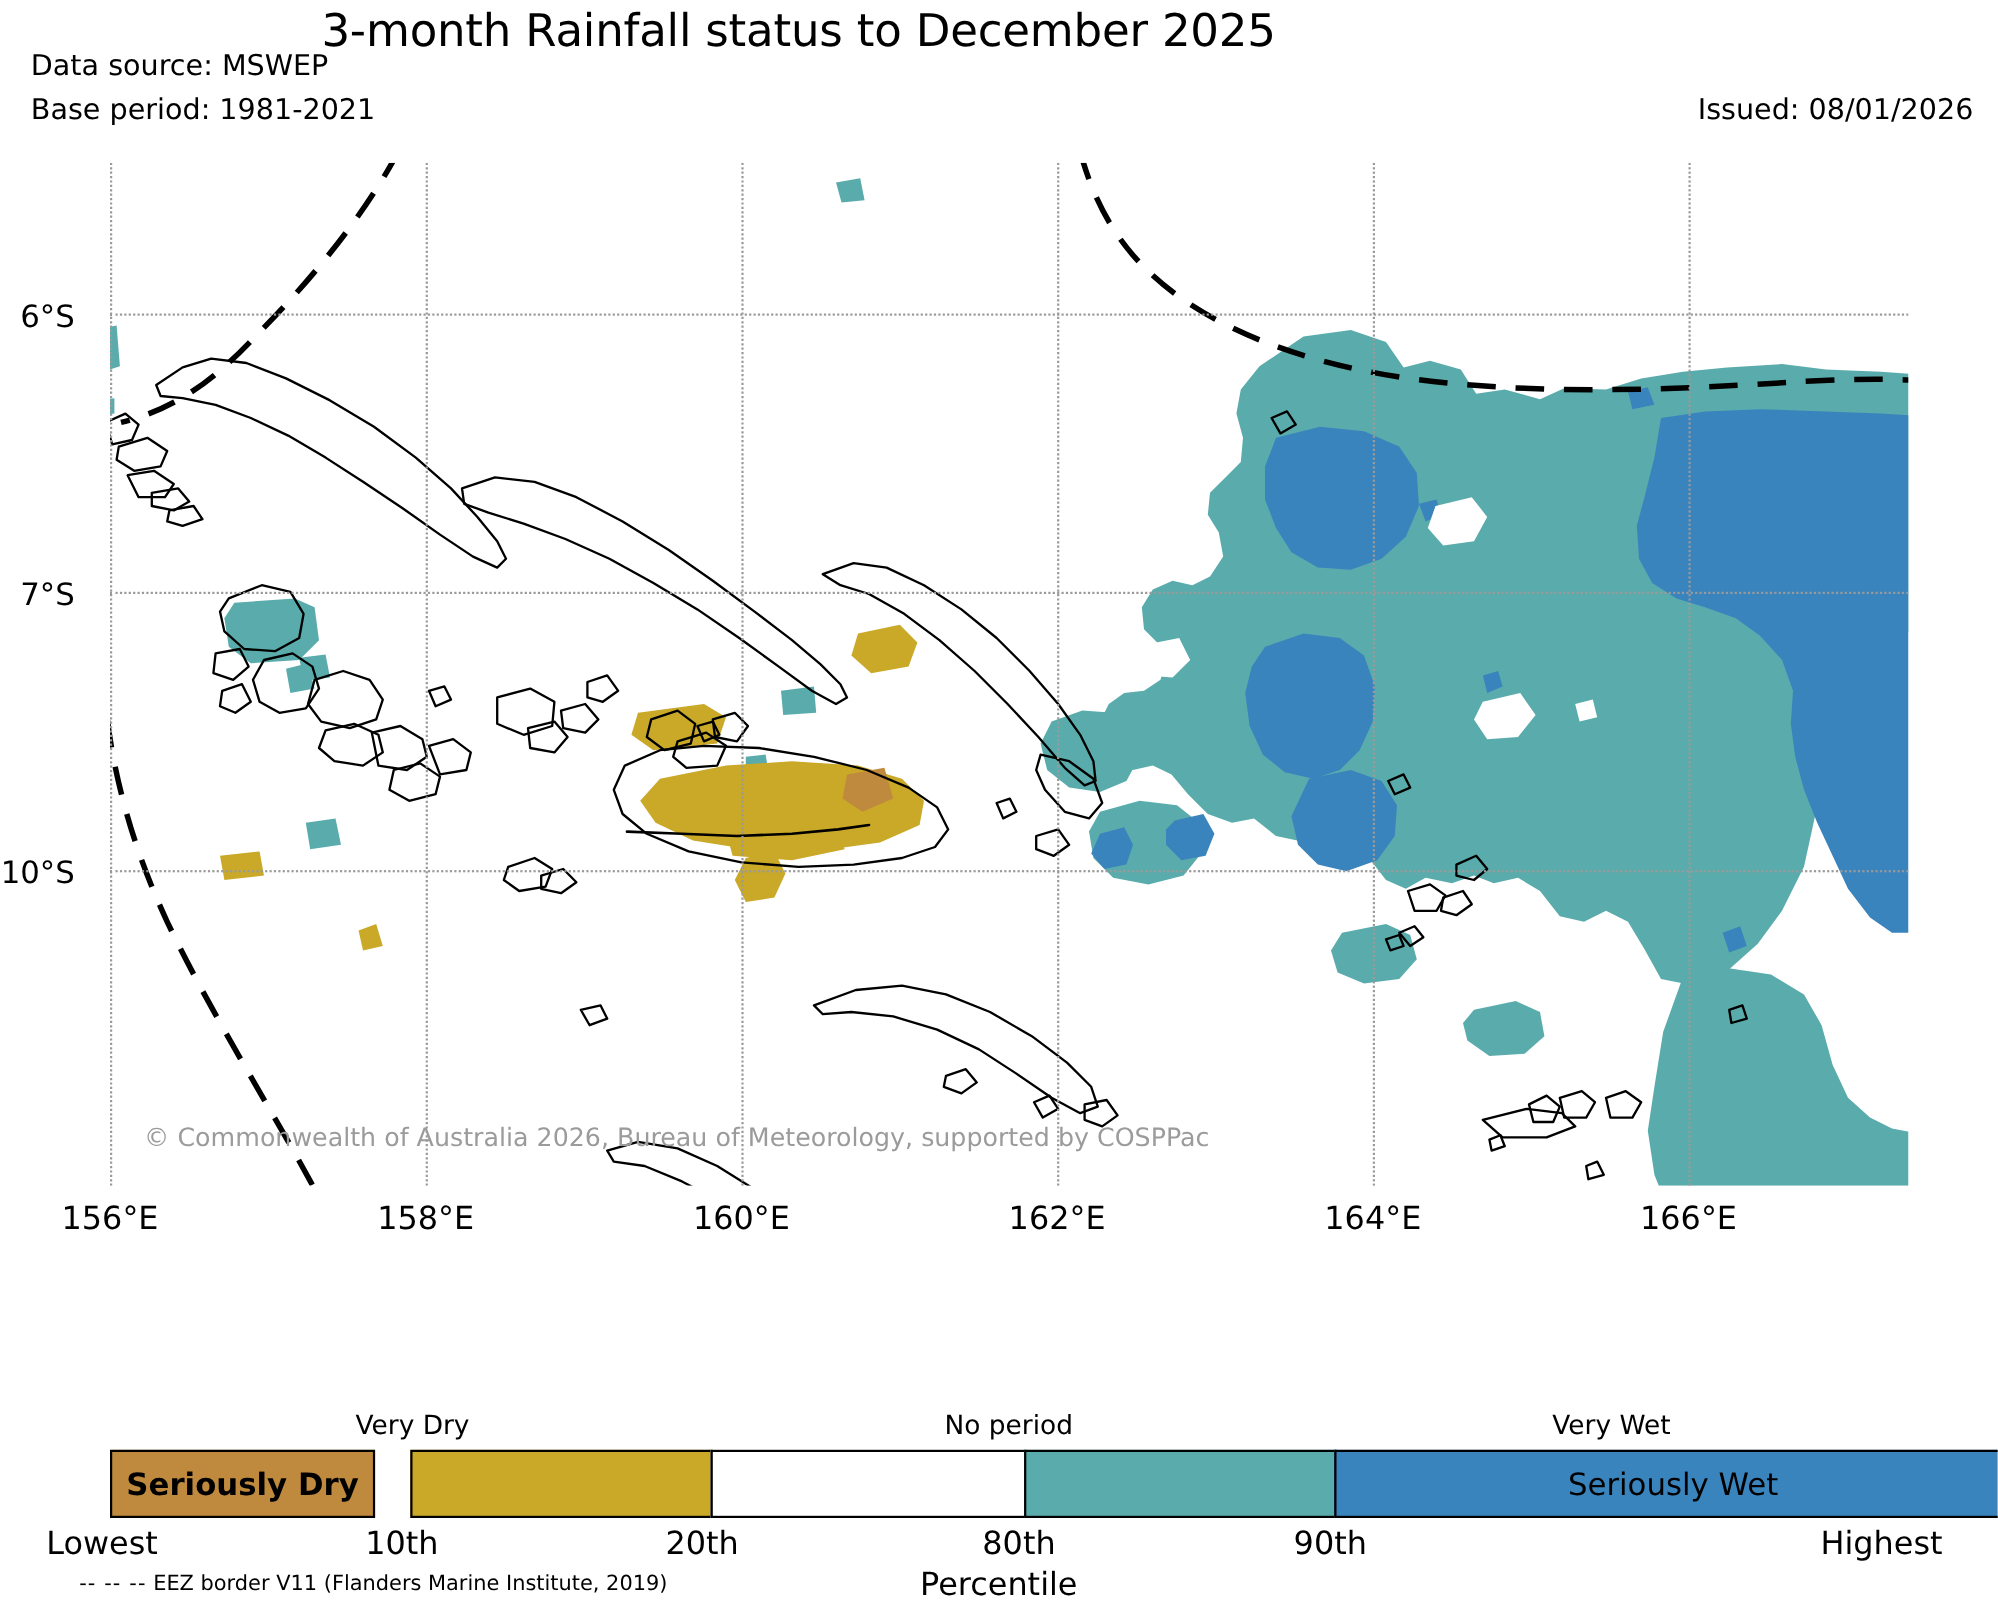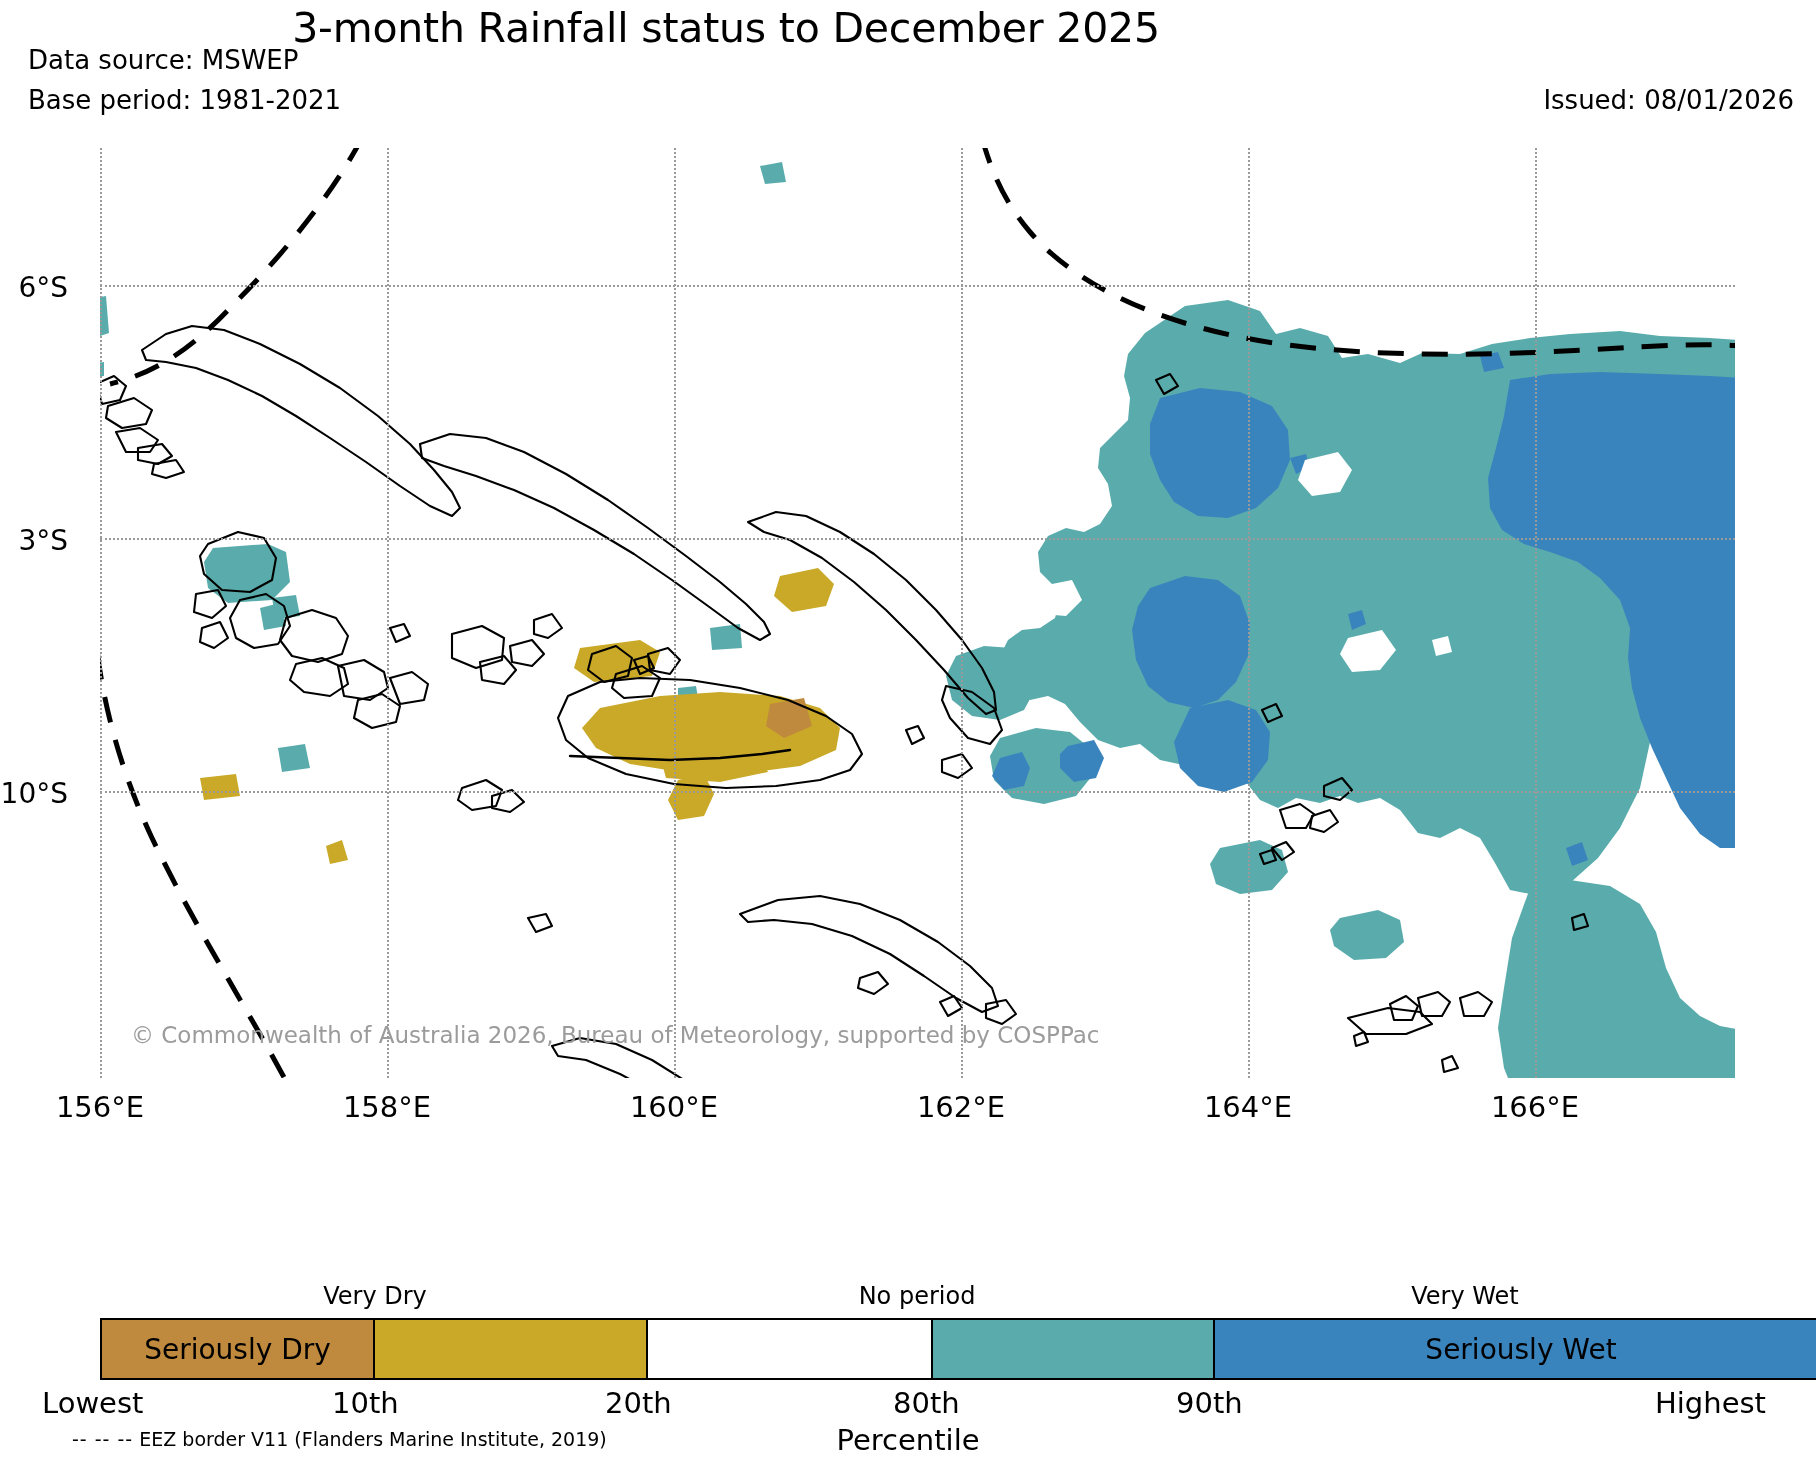--- a/index.html
+++ b/index.html
@@ -278,38 +278,38 @@
       <div class="gridline-v" style="left:1148px;"></div>
       <div class="gridline-v" style="left:1435px;"></div>
 
       <div class="gridline-h" style="top:137px;"></div>
       <div class="gridline-h" style="top:390px;"></div>
       <div class="gridline-h" style="top:643px;"></div>
     </div>
   </div>
 
   <div class="lat-label" style="top:271px;">6°S</div>
-  <div class="lat-label" style="top:524px;">3°S</div>
+  <div class="lat-label" style="top:524px;">7°S</div>
   <div class="lat-label" style="top:777px;">10°S</div>
 
   <div class="lon-label" style="left:100px;top:1090px;">156°E</div>
   <div class="lon-label" style="left:387px;top:1090px;">158°E</div>
   <div class="lon-label" style="left:674px;top:1090px;">160°E</div>
   <div class="lon-label" style="left:961px;top:1090px;">162°E</div>
   <div class="lon-label" style="left:1248px;top:1090px;">164°E</div>
   <div class="lon-label" style="left:1535px;top:1090px;">166°E</div>
 
   <div class="copyright">© Commonwealth of Australia 2026, Bureau of Meteorology, supported by COSPPac</div>
 
   <div class="cb-cat" style="left:375px;">Very Dry</div>
   <div class="cb-cat" style="left:917px;">No period</div>
   <div class="cb-cat" style="left:1465px;">Very Wet</div>
 
   <div class="cb-wrap">
-    <div class="cb-seg" style="left:0px;width:275px;background:#C08A3E;">
+    <div class="cb-seg" style="left:0px;width:241px;background:#C08A3E;font-weight:bold;">
       <span>Seriously Dry</span>
     </div>
     <div class="cb-seg" style="left:273px;width:275px;background:#C9A927;"></div>
     <div class="cb-seg" style="left:546px;width:287px;background:#FFFFFF;"></div>
     <div class="cb-seg" style="left:831px;width:284px;background:#5AACAC;"></div>
     <div class="cb-seg" style="left:1113px;width:616px;background:#3A84BE;">
       <span>Seriously Wet</span>
     </div>
   </div>
 

